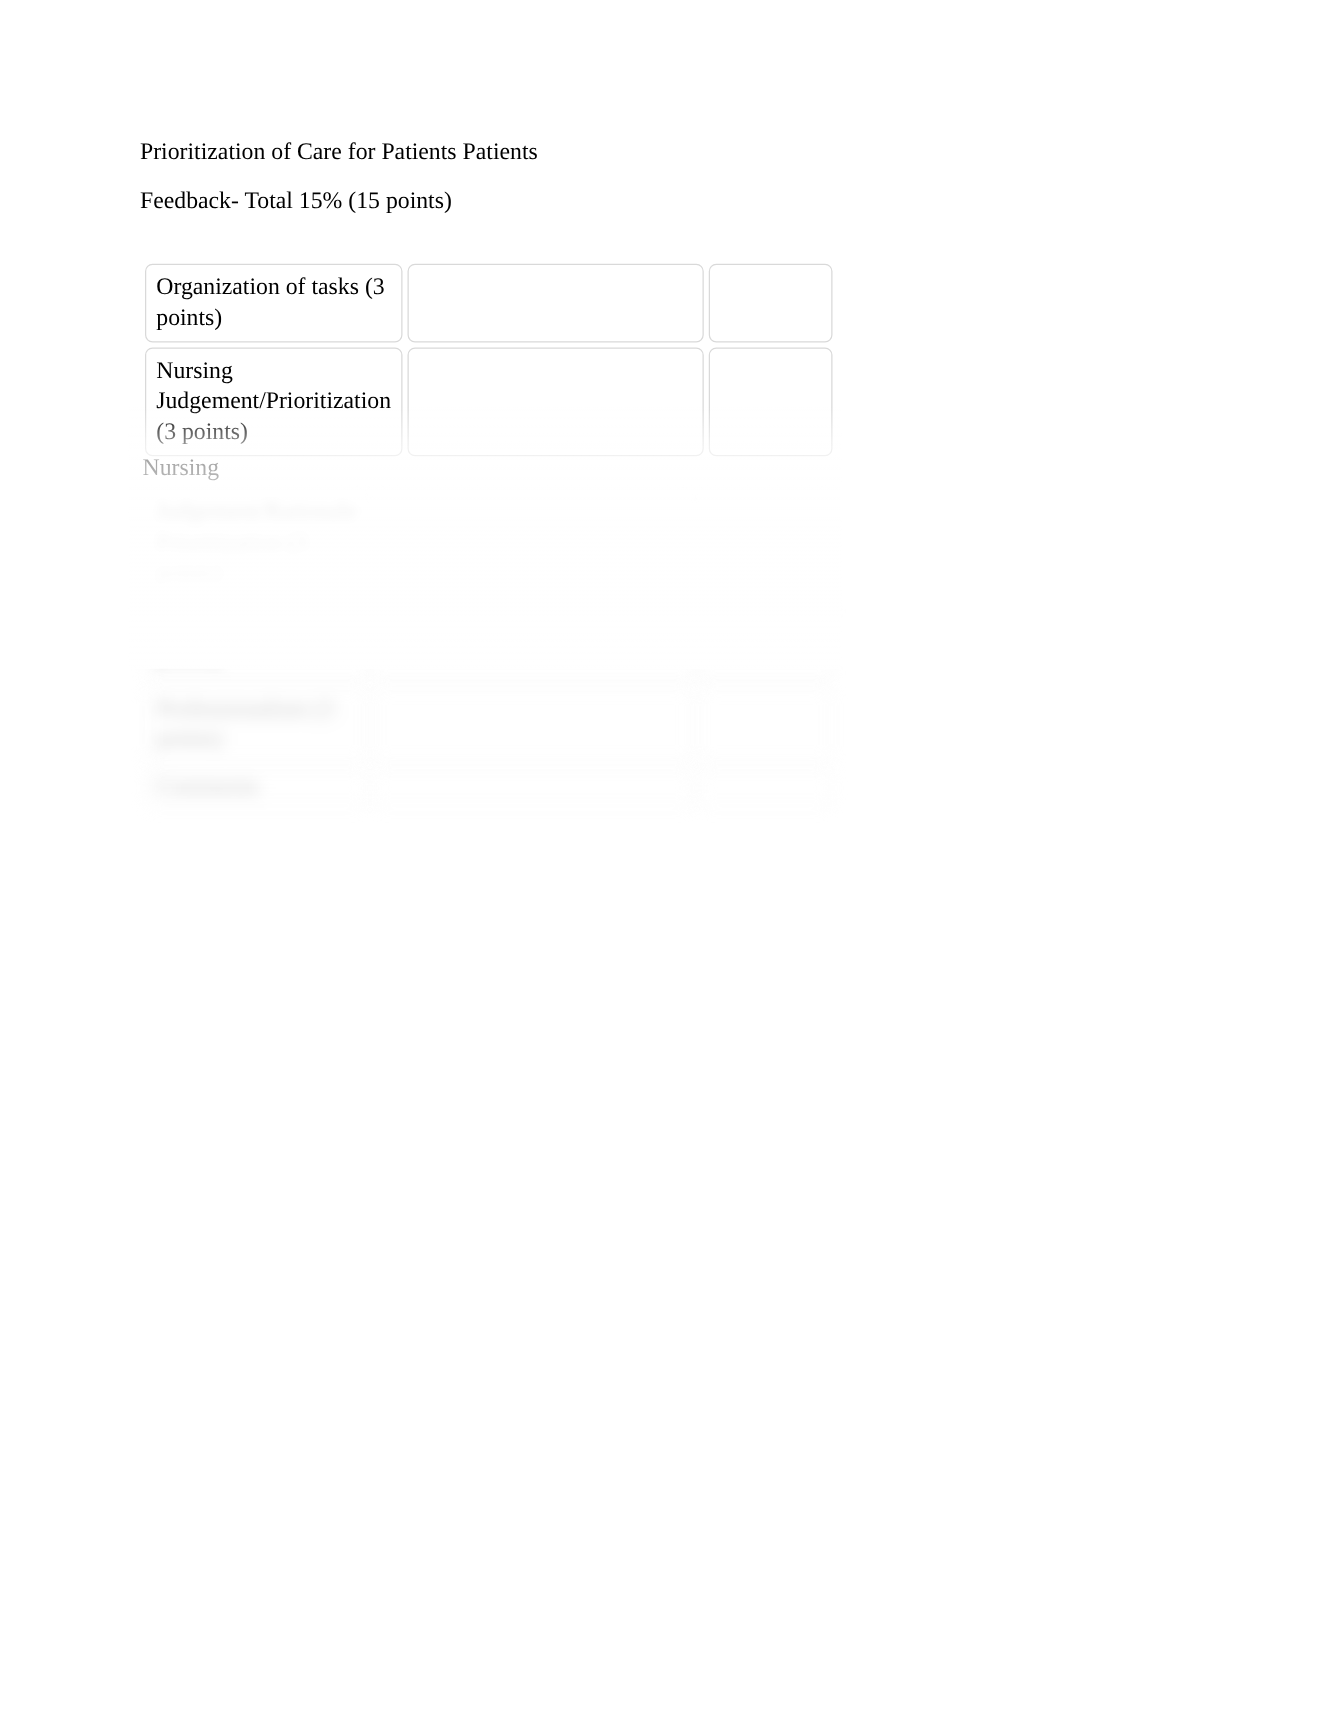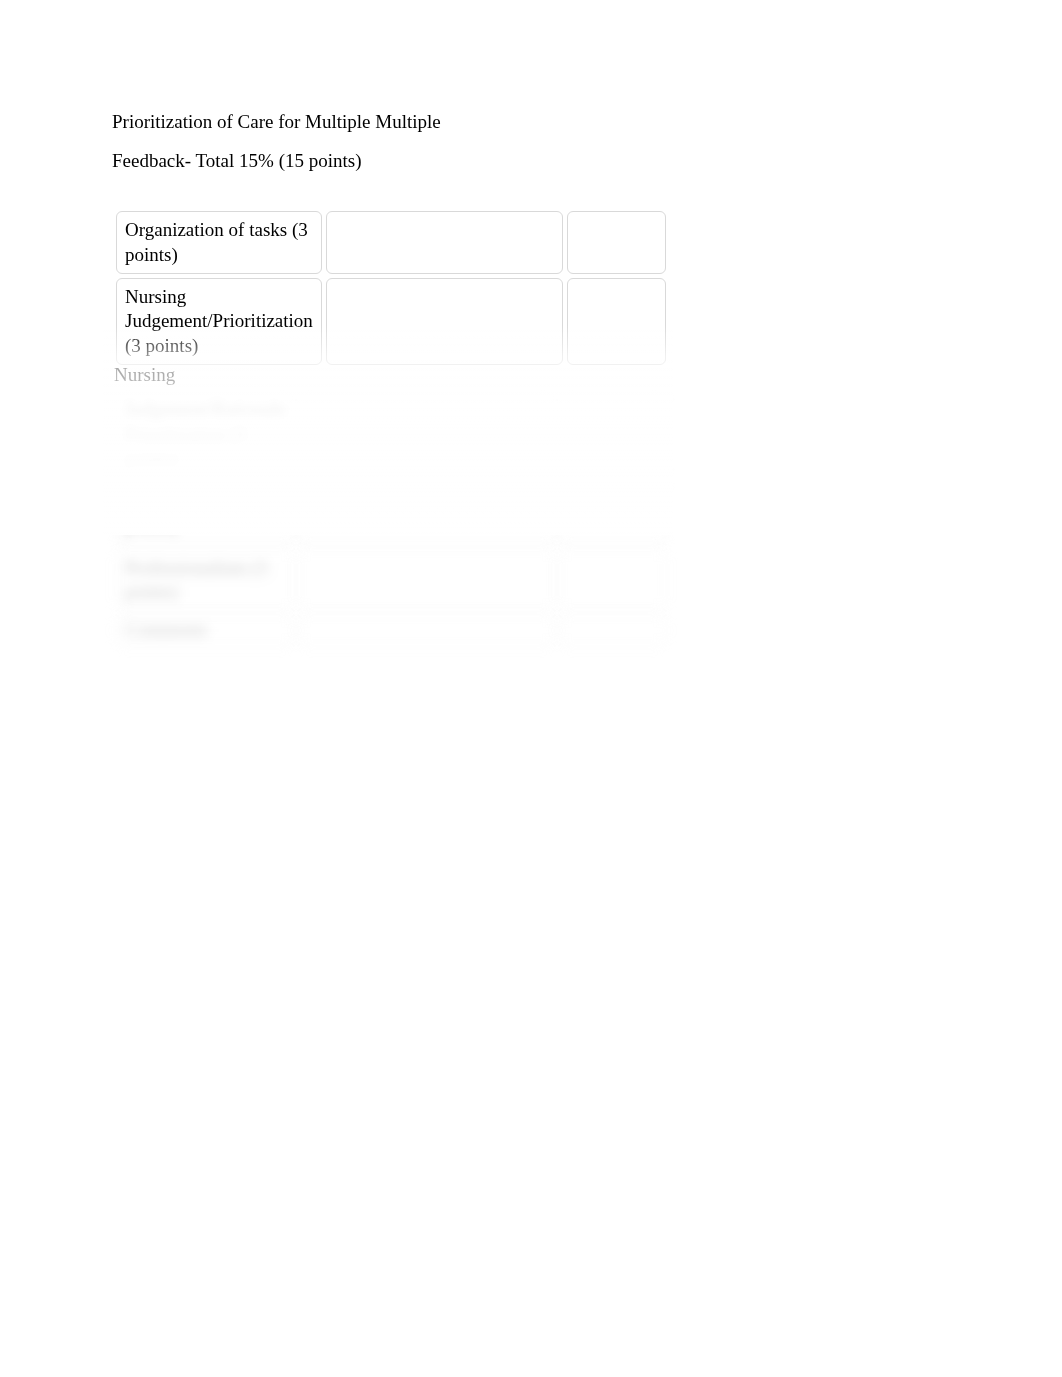--- a/index.html
+++ b/index.html
@@ -80,21 +80,21 @@
     }
     .blurred-content-3 {
       filter: blur(6px);
       opacity: 0.3;
       color: #555;
     }
   </style>
 </head>
 <body>
 
-<div class="title">Prioritization of Care for Multiple Multiple</div>
+<div class="title">Prioritization of Care for Patients Patients</div>
 <div class="subtitle">Feedback- Total 15% (15 points)</div>
 
 <table>
   <tbody>
       <tr>
     <td class="col1">Organization of tasks (3 points)</td>
     <td class="col2"></td>
     <td class="col3"></td>
   </tr>
   <tr>

